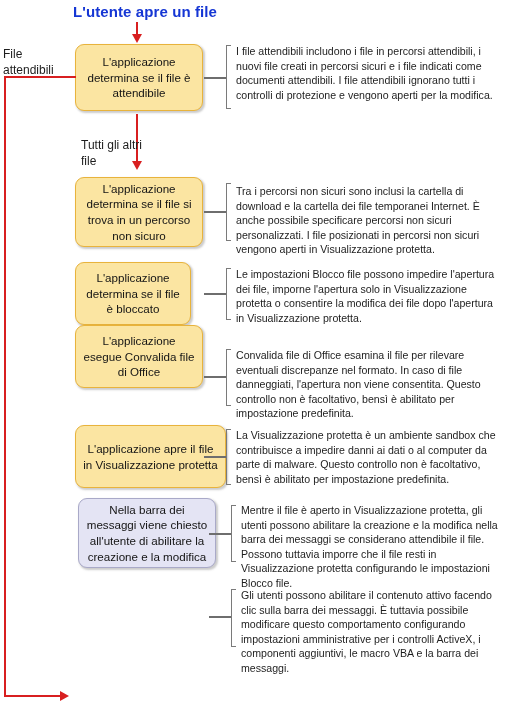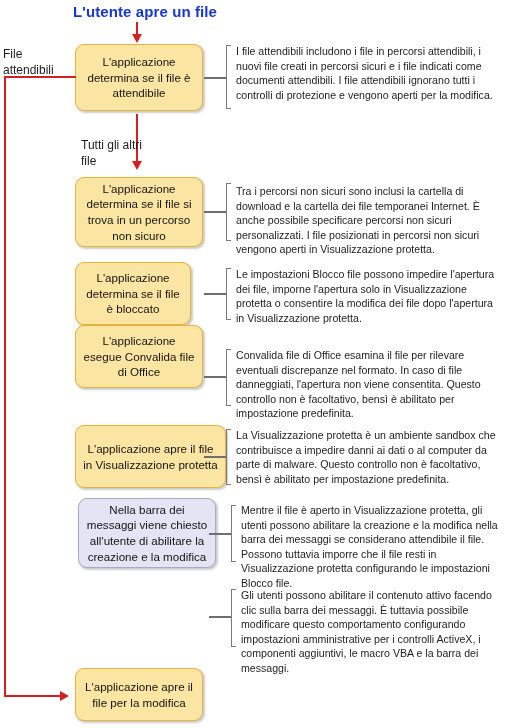--- a/index.html
+++ b/index.html
@@ -171,17 +171,14 @@
     <span>Nella barra dei messaggi viene chiesto all'utente di abilitare la creazione e la modifica</span>
   </div>
   <div class="stub" style="left:209px; top:533px; width:22px;"></div>
   <div class="bracket" style="left:231px; top:505px; height:57px;"></div>
   <div class="desc" style="left:241px; top:503px; width:261px;">Mentre il file è aperto in Visualizzazione protetta, gli utenti possono abilitare la creazione e la modifica nella barra dei messaggi se considerano attendibile il file. Possono tuttavia imporre che il file resti in Visualizzazione protetta configurando le impostazioni Blocco file.</div>
 
   <div class="stub" style="left:209px; top:616px; width:22px;"></div>
   <div class="bracket" style="left:231px; top:589px; height:58px;"></div>
   <div class="desc" style="left:241px; top:588px; width:261px;">Gli utenti possono abilitare il contenuto attivo facendo clic sulla barra dei messaggi. È tuttavia possibile modificare questo comportamento configurando impostazioni amministrative per i controlli ActiveX, i componenti aggiuntivi, le macro VBA e la barra dei messaggi.</div>
 
-  <div class="node yellow" style="left:75px; top:668px; width:128px; height:53px;">
-    <span>L'applicazione apre il file per la modifica</span>
-  </div>
 
 </div>
 
 </body></html>

